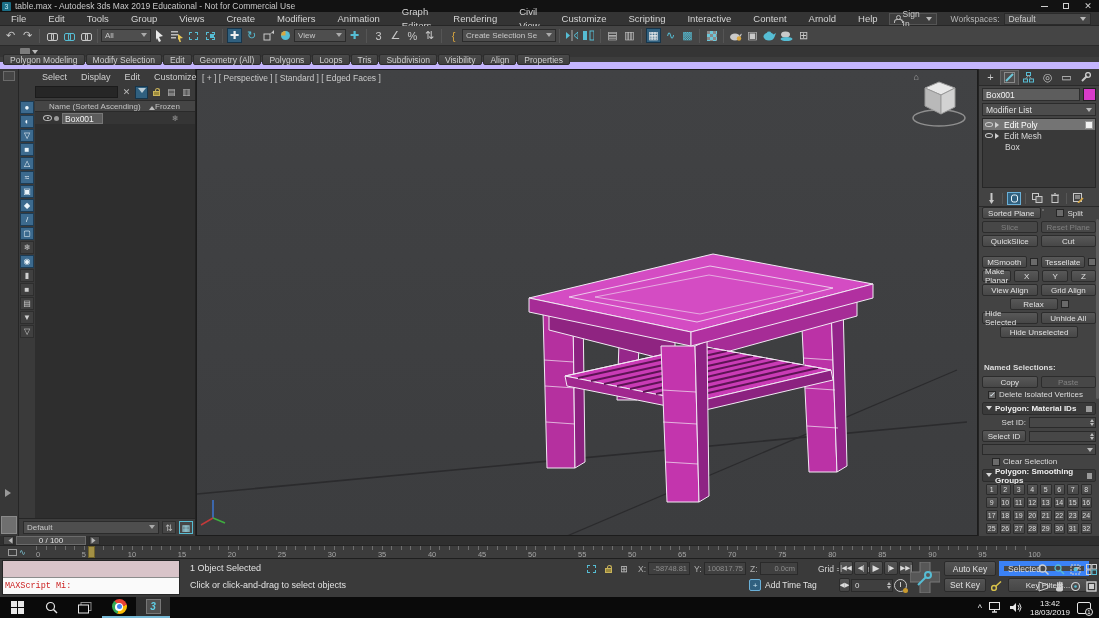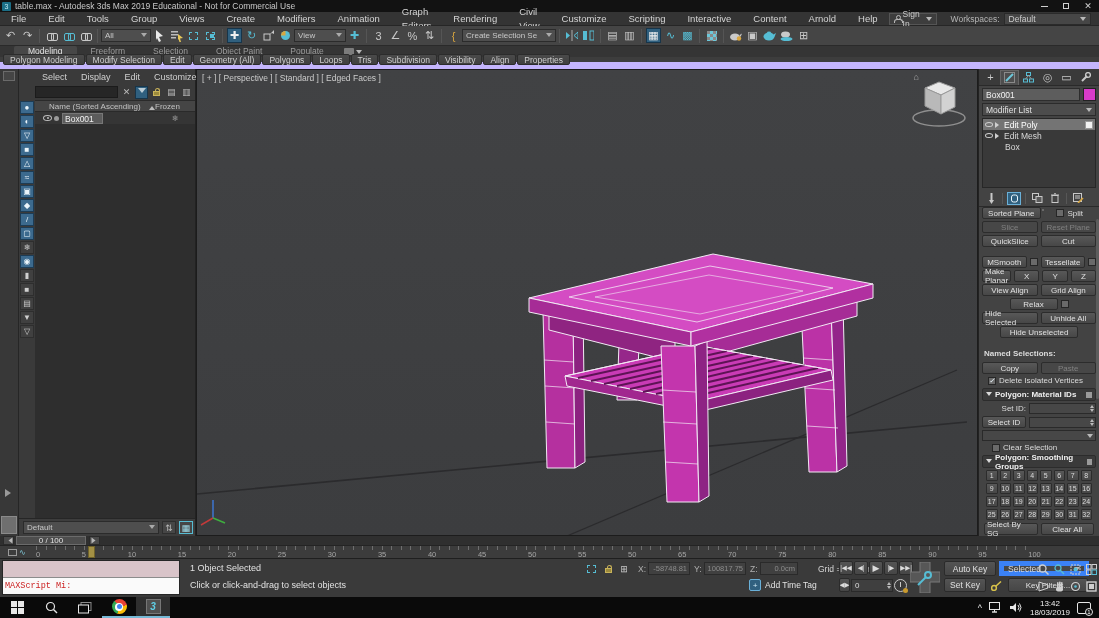--- a/index.html
+++ b/index.html
@@ -376,27 +376,20 @@
     <div class="ico">
       <svg width="13" height="11" viewBox="0 0 13 11">
           <ellipse cx="5.5" cy="4.5" rx="4.5" ry="3" fill="#c9c9c9"></ellipse>
           <ellipse cx="6.5" cy="9" rx="6" ry="2" fill="#56bdd4"></ellipse>
         </svg>
     </div>
     <div class="ico">⊞</div>
   </div>
 
   <div class="ribbon-tabs">
-    <div class="rib-anchor" style="display:flex">
-        <span class="rtab active">Modeling</span>
-        <span class="rtab">Freeform</span>
-        <span class="rtab">Selection</span>
-        <span class="rtab">Object Paint</span>
-        <span class="rtab">Populate</span>
-      </div>
     <div class="rib-cfg">
         <i class="mini"></i>
         <i class="caret"></i>
       </div>
   </div>
   <div class="ribbon-secs">
       <span class="rsec">Polygon Modeling</span>
       <span class="rsec">Modify Selection</span>
       <span class="rsec">Edit</span>
       <span class="rsec">Geometry (All)</span>
@@ -685,21 +678,21 @@
             <div class="cpbtn" style="width:48px">Relax</div>
             <i class="cb"></i>
           </div>
           <div class="row2">
             <div class="cpbtn">Hide Selected</div>
             <div class="cpbtn">Unhide All</div>
           </div>
           <div class="rowc">
             <div class="cpbtn" style="width:78px">Hide Unselected</div>
           </div>
-          <div style="margin:4px 0 1px 2px"><span class="lab" style="font-weight:bold">Named Selections:</span></div>
+          <div style="margin:18px 0 1px 2px"><span class="lab" style="font-weight:bold">Named Selections:</span></div>
           <div class="row2">
             <div class="cpbtn">Copy</div>
             <div class="cpbtn dis">Paste</div>
           </div>
           <div class="rowc" style="justify-content:flex-start;padding-left:6px">
             <i class="cb">✓</i>
             <span class="lab">Delete Isolated Vertices</span>
           </div>
         </div>
 

